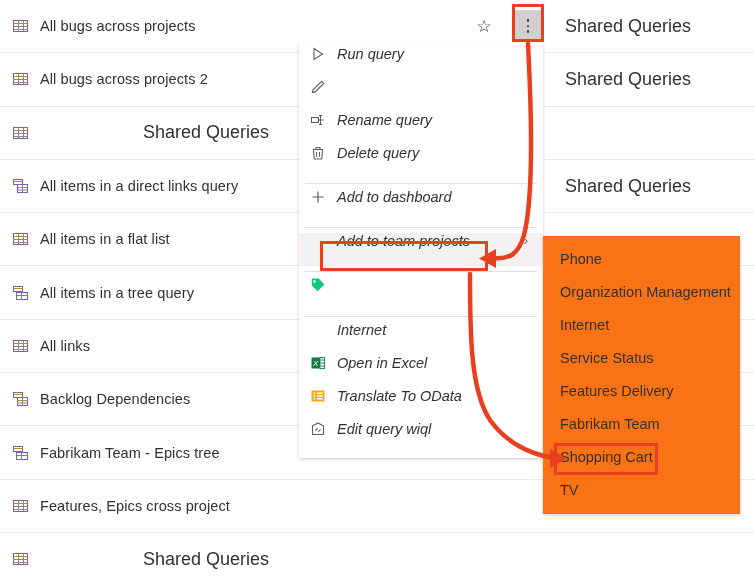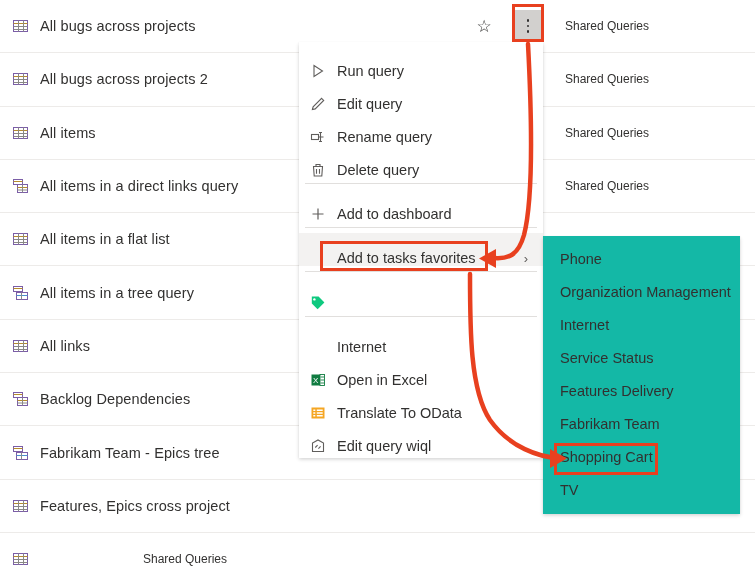--- a/index.html
+++ b/index.html
@@ -55,21 +55,21 @@
     width: 44px;
     flex: 0 0 44px;
     display: flex;
     align-items: center;
     justify-content: center;
   }
   .query-row .folder-cell {
     width: 205px;
     flex: 0 0 205px;
     padding-left: 15px;
-    font-size: 12px;
+    font-size: 18px;
     color: #323130;
     white-space: nowrap;
   }
   .more-btn {
     width: 32px; height: 32px;
     background: #d2d0ce;
     display: flex;
     align-items: center;
     justify-content: center;
   }
@@ -97,25 +97,26 @@
     top: 42px;
     width: 244px;
     background: #ffffff;
     box-shadow: 0 1.6px 3.6px rgba(0,0,0,.18), 0 0.3px 0.9px rgba(0,0,0,.14);
     padding: 4px 0 4px 0;
     z-index: 30;
   }
   .ctx-item {
     height: 33px;
     display: flex;
-    align-items: flex-end;
+    align-items: flex-start;
     font-size: 14.5px;
     color: #323130;
     padding: 0 6px 0 0;
     white-space: nowrap;
+    font-style: italic;
   }
   .ctx-item .ci-icon {
     width: 38px;
     flex: 0 0 38px;
     display: flex;
     align-items: center;
     justify-content: center;
     color: #605e5c;
   }
   .ctx-item .ci-label { flex: 1 1 auto; }
@@ -136,21 +137,21 @@
 
   
   .ico-svg { display: block; }
 
   
   .sub-menu {
     position: absolute;
     left: 543px;
     top: 236px;
     width: 197px;
-    background: #14b8a6;
+    background: #f97316;
     box-shadow: 0 1.6px 3.6px rgba(0,0,0,.18), 0 0.3px 0.9px rgba(0,0,0,.14);
     padding: 6px 0 8px 0;
     z-index: 40;
   }
   .sub-item {
     height: 33px;
     display: flex;
     align-items: center;
     padding-left: 17px;
     font-size: 14.5px;
@@ -225,21 +226,20 @@
         <div class="icon-cell">
           <svg class="grid-ico" viewBox="0 0 17 16" width="17" height="16">
             <rect x="1.5" y="2.5" width="14" height="11" fill="#ffffff" stroke="#7b5ea7" stroke-width="1"></rect>
             <line x1="1.5" y1="5.5" x2="15.5" y2="5.5" stroke="#b58b2e" stroke-width="1"></line>
             <line x1="1.5" y1="8.5" x2="15.5" y2="8.5" stroke="#8a8886" stroke-width="1"></line>
             <line x1="1.5" y1="11.5" x2="15.5" y2="11.5" stroke="#8a8886" stroke-width="1"></line>
             <line x1="6.5" y1="2.5" x2="6.5" y2="13.5" stroke="#8a8886" stroke-width="1"></line>
             <line x1="11.5" y1="2.5" x2="11.5" y2="13.5" stroke="#8a8886" stroke-width="1"></line>
           </svg>
         </div>
-        <div class="name-cell">All items</div>
         <div class="star-cell"></div>
         <div class="more-cell"></div>
         <div class="folder-cell">Shared Queries</div>
       </div>
       <div class="query-row">
         <div class="icon-cell">
           <svg class="grid-ico" viewBox="0 0 17 16" width="17" height="16">
             <rect x="1.5" y="1.5" width="9" height="5" fill="#ffffff" stroke="#7b5ea7" stroke-width="1"></rect>
             <line x1="1.5" y1="3.5" x2="10.5" y2="3.5" stroke="#b58b2e" stroke-width="1"></line>
             <rect x="5.5" y="6.5" width="10" height="8" fill="#ffffff" stroke="#7b5ea7" stroke-width="1"></rect>
@@ -373,21 +373,20 @@
         </div>
         <div class="ci-label">Run query</div>
         <div class="ci-chev"></div>
       </div>
       <div class="ctx-item">
         <div class="ci-icon">
           <svg class="ico-svg" width="16" height="16" viewBox="0 0 16 16">
             <path d="M11.6 2.3 L13.7 4.4 L5.2 12.9 L2.4 13.6 L3.1 10.8 Z" fill="none" stroke="#605e5c" stroke-width="1.1"></path>
           </svg>
         </div>
-        <div class="ci-label">Edit query</div>
         <div class="ci-chev"></div>
       </div>
       <div class="ctx-item">
         <div class="ci-icon">
           <svg class="ico-svg" width="16" height="16" viewBox="0 0 16 16">
             <rect x="1.5" y="5.5" width="7" height="5" fill="none" stroke="#605e5c" stroke-width="1.1"></rect>
             <path d="M10.5 3.5 L10.5 12.5 M9 3.5 L12 3.5 M9 12.5 L12 12.5 M8.5 8 L13.5 8" stroke="#605e5c" stroke-width="1.1" fill="none"></path>
           </svg>
         </div>
         <div class="ci-label">Rename query</div>
@@ -408,21 +407,21 @@
           <svg class="ico-svg" width="16" height="16" viewBox="0 0 16 16">
             <path d="M8 2.5 L8 13.5 M2.5 8 L13.5 8" stroke="#605e5c" stroke-width="1.2" fill="none"></path>
           </svg>
         </div>
         <div class="ci-label">Add to dashboard</div>
         <div class="ci-chev"></div>
       </div>
       <div class="ctx-sep"></div>
       <div class="ctx-item highlighted">
         <div class="ci-icon"></div>
-        <div class="ci-label">Add to tasks favorites</div>
+        <div class="ci-label">Add to team projects</div>
         <div class="ci-chev">›</div>
       </div>
       <div class="ctx-sep"></div>
       <div class="ctx-item tag-only">
         <div class="ci-icon">
           <svg class="ico-svg" width="16" height="16" viewBox="0 0 16 16">
             <path d="M8.6 1.6 L14.4 7.4 L7.6 14.2 L1.8 8.4 L1.8 1.6 Z" fill="#0fc97f"></path>
             <circle cx="4.4" cy="4.4" r="1.2" fill="#ffffff"></circle>
           </svg>
         </div>

